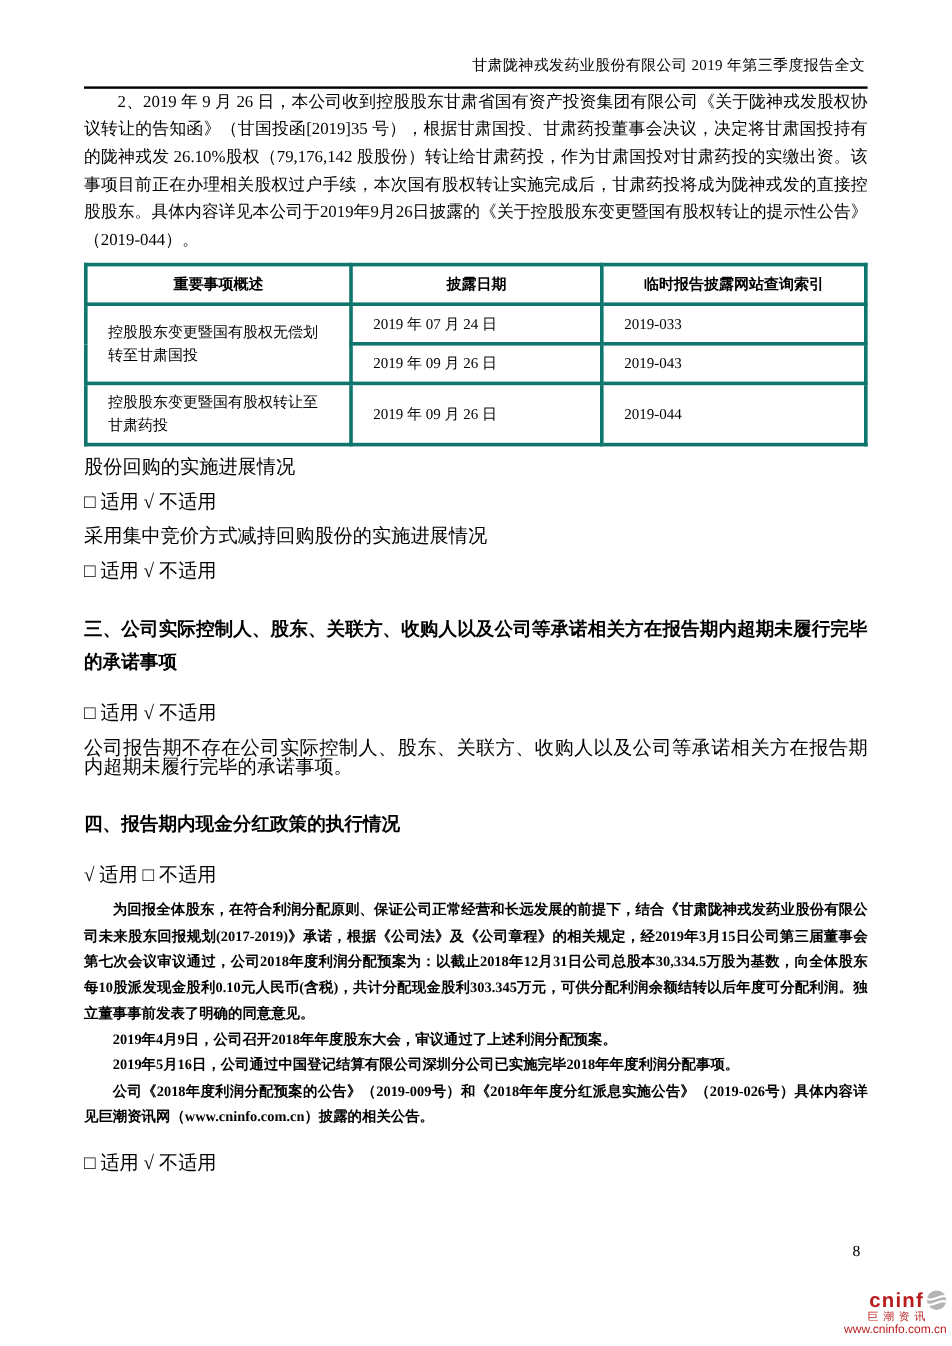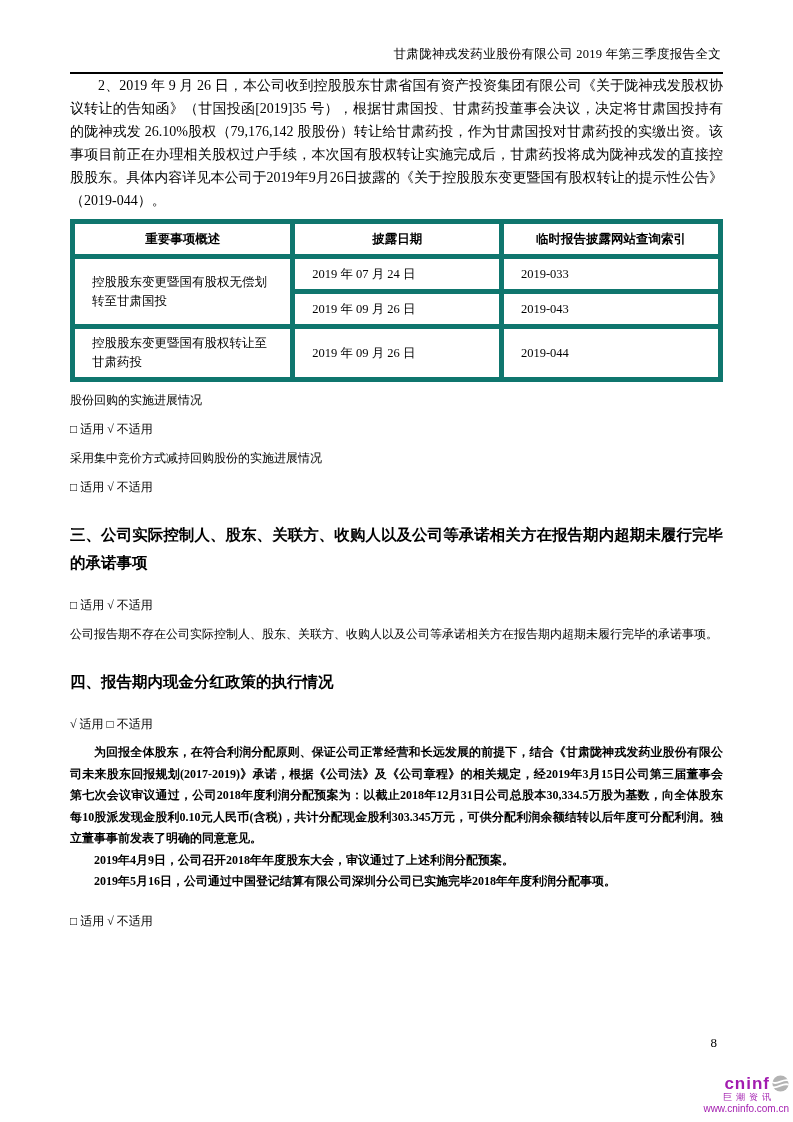--- a/index.html
+++ b/index.html
@@ -31,39 +31,39 @@
   .indent { text-indent: 2em; }
 
   table.disclosure {
     width: 100%;
     border-collapse: collapse;
     margin-top: 7px;
     font-size: 12.5px;
     table-layout: fixed;
   }
   table.disclosure th, table.disclosure td {
-    border: 5px solid #0f766e;
+    border: 3px solid #0f766e;
     padding: 2px 17px;
     vertical-align: middle;
     line-height: 19px;
     word-break: break-all;
   }
   table.disclosure th {
     font-weight: bold;
     text-align: center;
     height: 26px;
   }
   table.disclosure td { height: 26px; text-align: left; }
   table.disclosure tr.tall td { height: 44px; }
   col.c1 { width: 34%; }
   col.c2 { width: 32.2%; }
   col.c3 { width: 33.8%; }
 
   .small {
-    font-size: 12px;
+    font-size: 16px;
     line-height: 16px;
     margin-top: 13px;
     text-align: justify;
   }
   .after-table { margin-top: 10px; }
 
   h2 {
     font-size: 15.5px;
     font-weight: bold;
     line-height: 28px;
@@ -77,21 +77,21 @@
   .page-number {
     position: absolute;
     top: 1035px;
     right: 76px;
     font-size: 13px;
   }
   .cninfo-logo {
     position: absolute;
     top: 1075px;
     right: 4px;
-    color: #a21caf;
+    color: #b91c1c;
     font-family: "Liberation Sans", "DejaVu Sans", sans-serif;
     text-align: center;
     line-height: 1;
   }
   .logo-row {
     display: flex;
     align-items: center;
     justify-content: flex-end;
     gap: 2px;
   }
@@ -164,20 +164,21 @@
 
     <h2>三、公司实际控制人、股东、关联方、收购人以及公司等承诺相关方在报告期内超期未履行完毕的承诺事项</h2>
     <p class="small check-gap">□ 适用 √ 不适用</p>
     <p class="small">公司报告期不存在公司实际控制人、股东、关联方、收购人以及公司等承诺相关方在报告期内超期未履行完毕的承诺事项。</p>
 
     <h2>四、报告期内现金分红政策的执行情况</h2>
     <p class="small check-gap">√ 适用 □ 不适用</p>
     <p class="body body4 indent body4-first">为回报全体股东，在符合利润分配原则、保证公司正常经营和长远发展的前提下，结合《甘肃陇神戎发药业股份有限公司未来股东回报规划(2017-2019)》承诺，根据《公司法》及《公司章程》的相关规定，经2019年3月15日公司第三届董事会第七次会议审议通过，公司2018年度利润分配预案为：以截止2018年12月31日公司总股本30,334.5万股为基数，向全体股东每10股派发现金股利0.10元人民币(含税)，共计分配现金股利303.345万元，可供分配利润余额结转以后年度可分配利润。独立董事事前发表了明确的同意意见。</p>
     <p class="body body4 indent">2019年4月9日，公司召开2018年年度股东大会，审议通过了上述利润分配预案。</p>
     <p class="body body4 indent">2019年5月16日，公司通过中国登记结算有限公司深圳分公司已实施完毕2018年年度利润分配事项。</p>
+    <p class="body body4 indent">公司《2018年度利润分配预案的公告》（2019-009号）和《2018年年度分红派息实施公告》（2019-026号）具体内容详见巨潮资讯网（www.cninfo.com.cn）披露的相关公告。</p>
 
     <p class="small check-gap">□ 适用 √ 不适用</p>
 
   </div>
 
   <div class="page-number">8</div>
 
   <div class="cninfo-logo">
     <div class="logo-row">
       <span class="logo-word">cninf</span>

